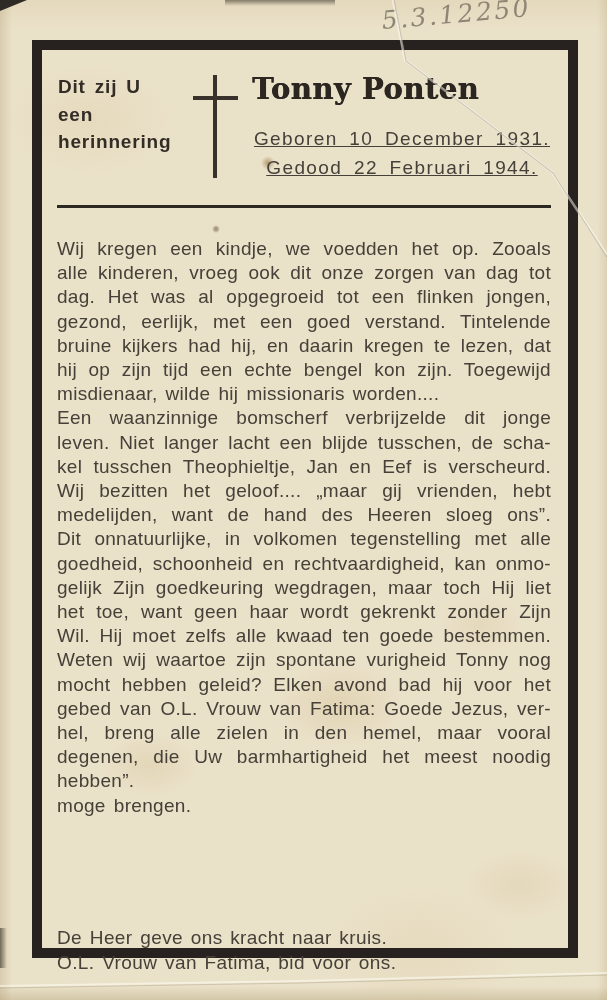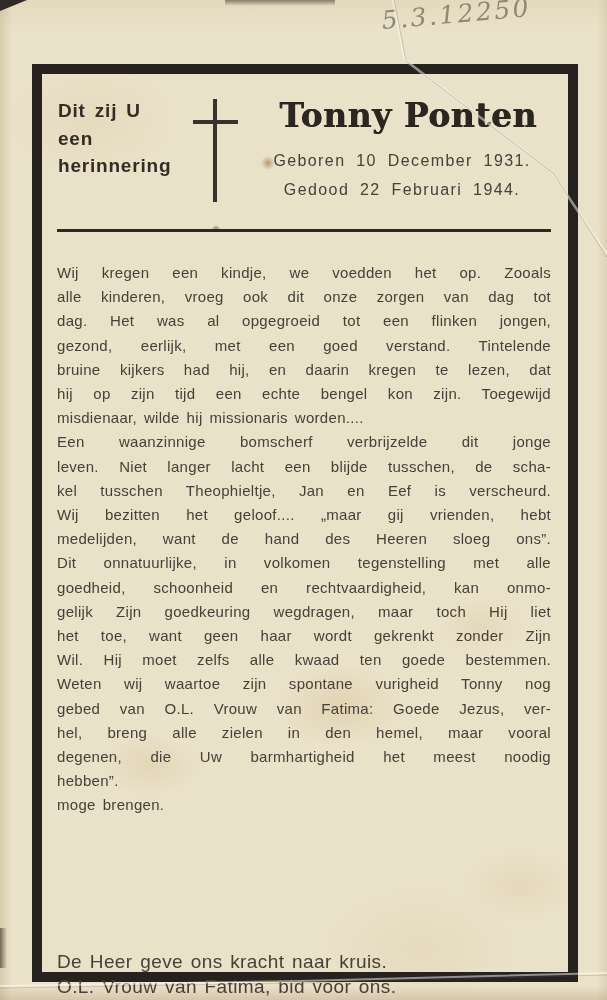--- a/index.html
+++ b/index.html
@@ -16,46 +16,46 @@
       radial-gradient(ellipse 120px 80px at 90px 120px, rgba(205,180,120,.15), transparent 70%),
       radial-gradient(ellipse 140px 90px at 420px 950px, rgba(205,180,120,.14), transparent 70%),
       linear-gradient(90deg, rgba(170,150,105,.28) 0, rgba(170,150,105,0) 12px),
       linear-gradient(270deg, rgba(170,150,105,.20) 0, rgba(170,150,105,0) 10px),
       linear-gradient(0deg, rgba(160,140,95,.30) 0, rgba(160,140,95,0) 14px),
       linear-gradient(180deg, rgba(200,180,130,.18) 0, rgba(200,180,130,0) 30px),
       #eae1c9;
   }
   .frame{
     position:absolute;left:32px;top:40px;width:546px;height:918px;
-    border:10px solid #272220;box-sizing:border-box;margin-top:24px;
+    border:10px solid #272220;box-sizing:border-box;
   }
   
   .dedication{
     position:absolute;left:16px;top:23px;width:160px;
     font-size:19px;font-weight:bold;line-height:27.5px;
     letter-spacing:.8px;color:#332d26;word-spacing:3px;
   }
   .cross-v{position:absolute;left:171px;top:25px;width:4px;height:103px;background:#38322b;}
   .cross-h{position:absolute;left:151px;top:46px;width:45px;height:4px;background:#38322b;}
   .name{
-    position:absolute;left:210px;right:4px;top:22px;text-align:center;
-    font-family:"DejaVu Serif",serif;font-weight:bold;font-size:33px;
+    position:absolute;left:210px;right:4px;top:22px;text-align:left;
+    font-family:"DejaVu Serif",serif;font-weight:bold;font-size:29px;
     color:#2c2621;letter-spacing:.5px;text-shadow:.6px 0 0 #2c2621;
   }
   .dateline{
     position:absolute;left:200px;right:6px;text-align:center;
-    font-size:16px;color:#46403a;letter-spacing:1.4px;word-spacing:5px;
+    font-size:19px;color:#46403a;letter-spacing:1.4px;word-spacing:5px;text-decoration:underline;
   }
   .born{top:78px;}
   .died{top:107px;}
   .divider{position:absolute;left:15px;top:155px;width:494px;height:3px;background:#2e2823;}
   
   .body-text{
     position:absolute;left:15px;top:187px;width:494px;
-    font-size:15px;line-height:24.2px;color:#474038;
+    font-size:19px;line-height:24.2px;color:#474038;
     letter-spacing:.3px;word-spacing:2.5px;
   }
   .bline{text-align:justify;}
   .bline.j{text-align-last:justify;}
   .bline.l{text-align-last:left;}
   .closing{
     position:absolute;left:15px;top:876px;width:494px;padding-right:30px;
     box-sizing:border-box;
     font-size:19px;line-height:24.5px;color:#474038;
     letter-spacing:.4px;word-spacing:2px;
@@ -116,20 +116,21 @@
         <div class="bline j">leven. Niet langer lacht een blijde tusschen, de scha-</div>
         <div class="bline j">kel tusschen Theophieltje, Jan en Eef is verscheurd.</div>
         <div class="bline j">Wij bezitten het geloof.... „maar gij vrienden, hebt</div>
         <div class="bline j">medelijden, want de hand des Heeren sloeg ons”.</div>
         <div class="bline j">Dit onnatuurlijke, in volkomen tegenstelling met alle</div>
         <div class="bline j">goedheid, schoonheid en rechtvaardigheid, kan onmo-</div>
         <div class="bline j">gelijk Zijn goedkeuring wegdragen, maar toch Hij liet</div>
         <div class="bline j">het toe, want geen haar wordt gekrenkt zonder Zijn</div>
         <div class="bline j">Wil. Hij moet zelfs alle kwaad ten goede bestemmen.</div>
         <div class="bline j">Weten wij waartoe zijn spontane vurigheid Tonny nog</div>
+        <div class="bline j">mocht hebben geleid? Elken avond bad hij voor het</div>
         <div class="bline j">gebed van O.L. Vrouw van Fatima: Goede Jezus, ver-</div>
         <div class="bline j">hel, breng alle zielen in den hemel, maar vooral</div>
         <div class="bline j">degenen, die Uw barmhartigheid het meest noodig</div>
         <div class="bline l">hebben”.</div>
         <div class="bline l">moge brengen.</div>
       </div>
 
     <div class="closing">
       <div>De Heer geve ons kracht naar kruis.</div>
       <div>O.L. Vrouw van Fatima, bid voor ons.</div>

